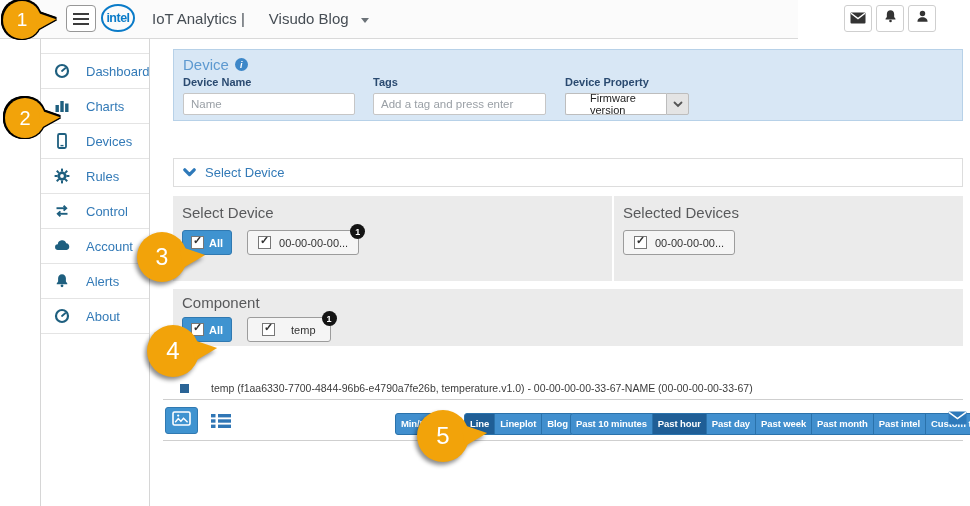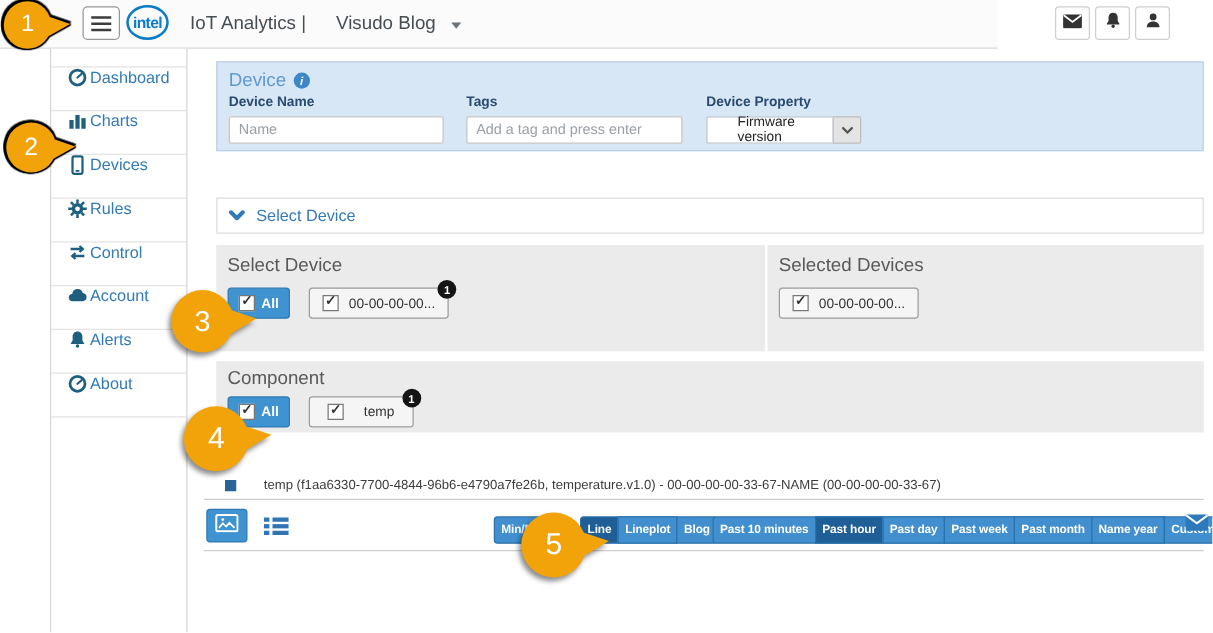--- a/index.html
+++ b/index.html
@@ -28,21 +28,21 @@
   .topbar-actions { position:absolute; left:844px; top:5px; display:flex; gap:4px; }
   .tb-btn { width:28px; height:27px; background:#fff; border:1px solid #cfcfcf;
             border-radius:3px; display:flex; align-items:center; justify-content:center;
             color:#333; cursor:pointer; box-sizing:border-box; }
 
   
   .sidebar { position:absolute; left:40px; top:39px; width:110px; height:467px;
              background:#fff; border-left:1px solid #d6d6d6; border-right:1px solid #d6d6d6;
              box-sizing:border-box; }
   .side-list { list-style:none; margin:14px 0 0 0; padding:0; border-top:1px solid #e4e4e4; }
-  .side-item { height:34px; display:flex; align-items:flex-start; gap:2px; padding-left:13px;
+  .side-item { height:34px; display:flex; align-items:center; gap:16px; padding-left:13px;
                border-bottom:1px solid #e4e4e4; cursor:pointer; }
   .side-item .ic { color:#1e5f7f; width:16px; height:16px; flex:0 0 16px; }
   .side-item .lbl { font-size:13px; color:#337ab7; }
 
   
   .device-panel { position:absolute; left:173px; top:49px; width:790px; height:72px;
                   background:#d8e7f5; border:1px solid #b7d1e8; box-sizing:border-box; }
   .device-title { position:absolute; left:9px; top:6px; font-size:15px; color:#5d99d0;
                   display:flex; align-items:center; gap:6px; }
   .info-icon { width:13px; height:13px; border-radius:50%; background:#3d87c8; color:#fff;
@@ -383,21 +383,21 @@
     <button class="tbtn active">Line</button>
     <button class="tbtn">Lineplot</button>
     <button class="tbtn">Blog</button>
   </div>
   <div class="btn-group g-time">
     <button class="tbtn">Past 10 minutes</button>
     <button class="tbtn active">Past hour</button>
     <button class="tbtn">Past day</button>
     <button class="tbtn">Past week</button>
     <button class="tbtn">Past month</button>
-    <button class="tbtn">Name year</button>
+    <button class="tbtn">Past intel</button>
     <button class="tbtn">Custom time</button>
   </div>
   <div class="mail-link">
     <span>
       <svg width="19" height="14" viewBox="0 0 19 14">
           <rect x="0.5" y="0.5" width="18" height="13" rx="1.2" fill="currentColor"></rect>
           <path d="M1 1.3 L9.5 7.6 L18 1.3" stroke="#fff" stroke-width="1.6" fill="none"></path>
         </svg>
     </span>
   </div>

